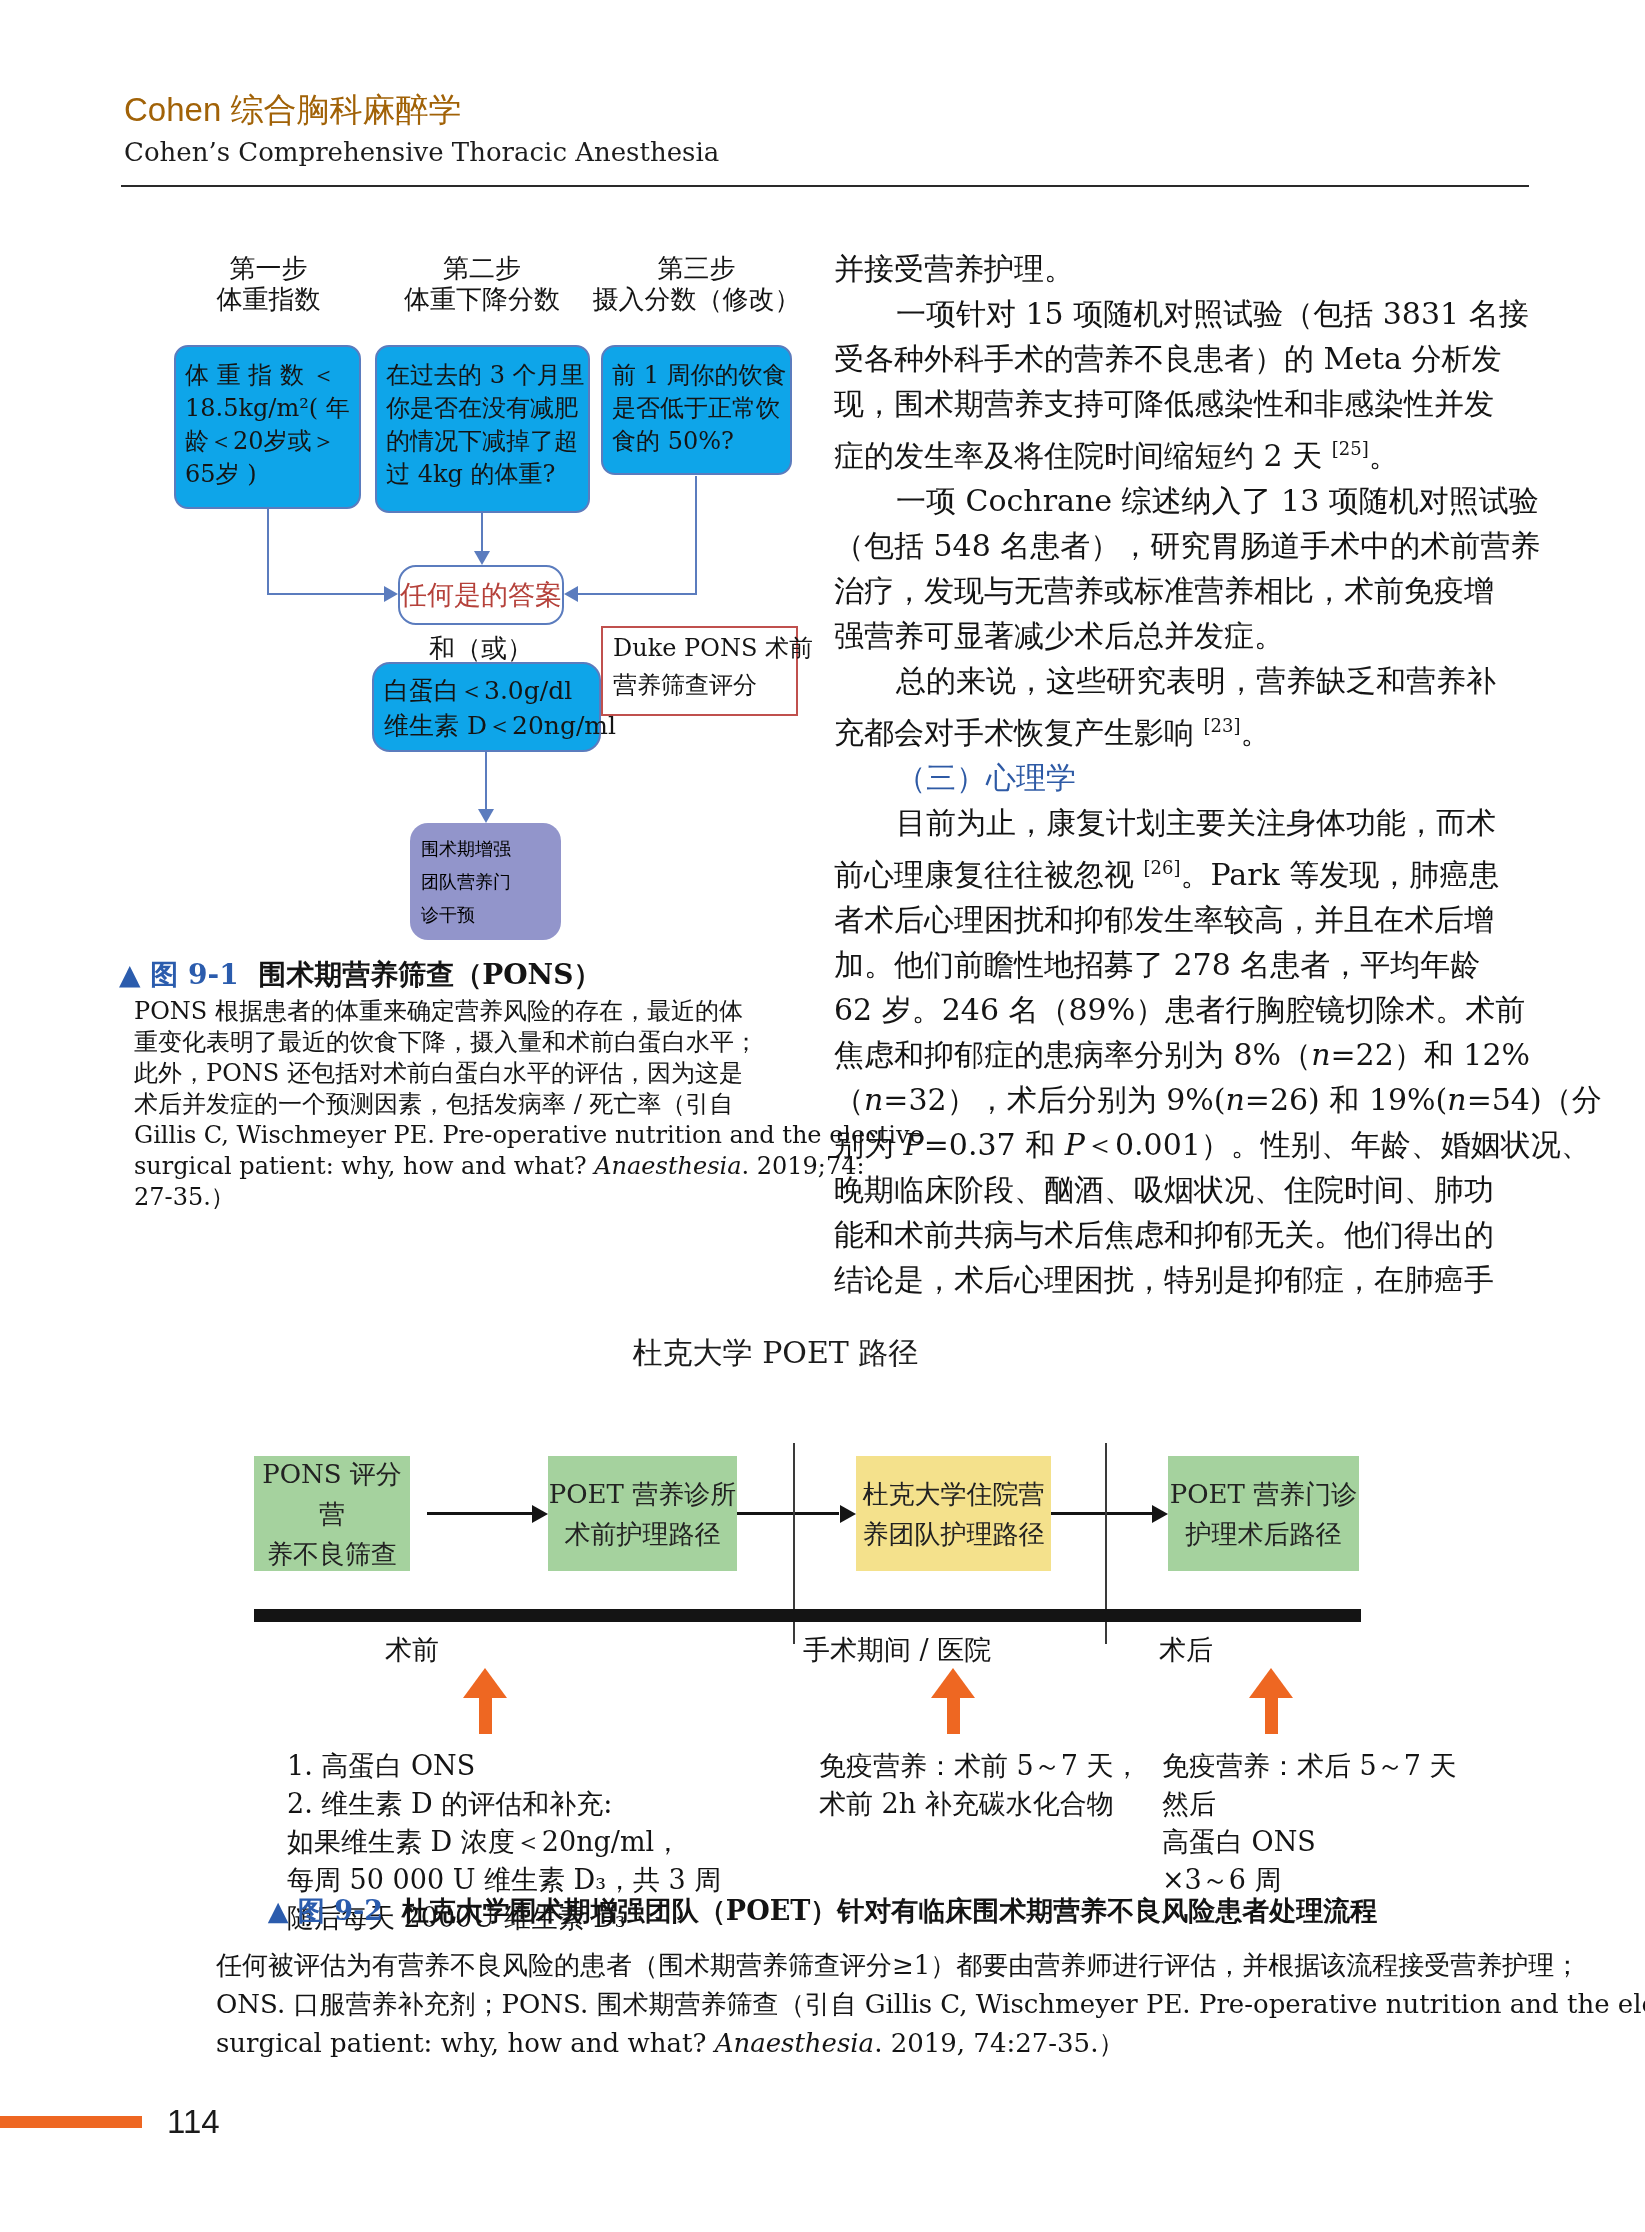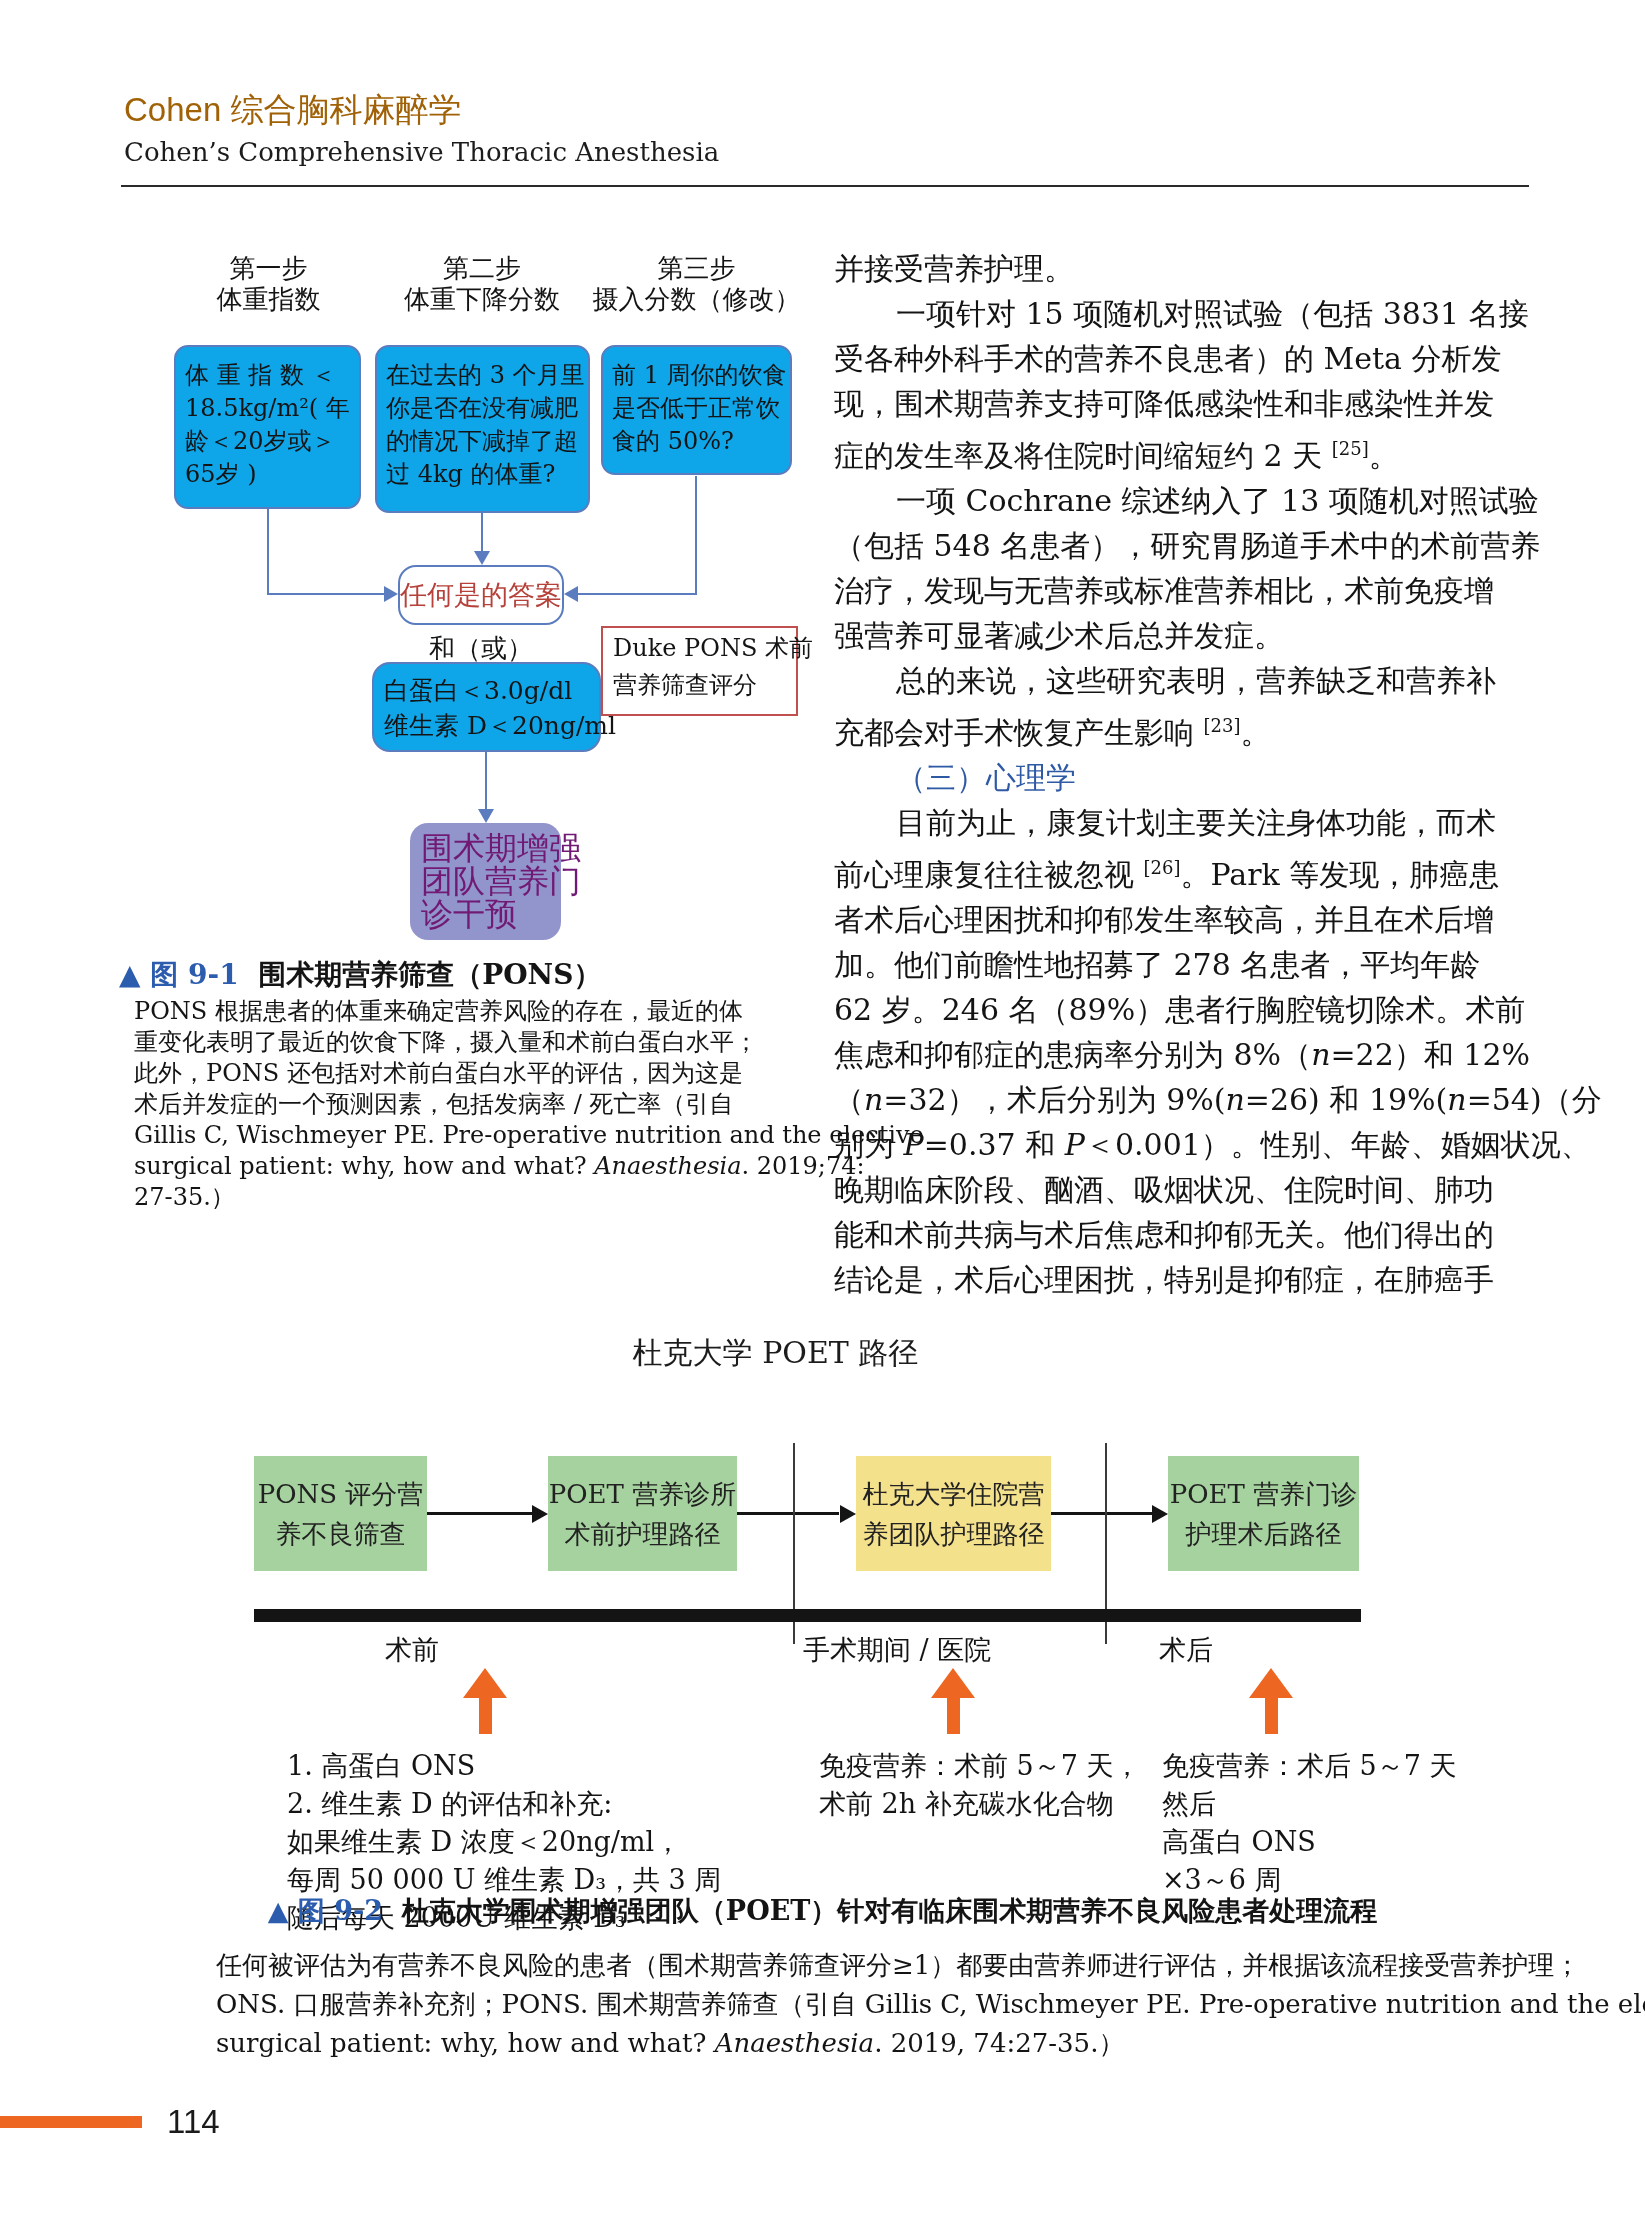--- a/index.html
+++ b/index.html
@@ -22,21 +22,21 @@
   .bx-line{white-space:nowrap;}
   .anyyes{left:398px;top:565px;width:166px;height:60px;border:2px solid #5b7cbe;border-radius:18px;
           box-sizing:border-box;display:flex;align-items:center;justify-content:center;
           color:#b5413a;font-size:27px;}
   .andor{left:398px;top:631px;width:166px;text-align:center;font-size:26px;}
   .albumin{left:372px;top:662px;width:229px;height:90px;border-radius:18px;font-size:25px;
            line-height:35px;padding:9px 10px;}
   .duke{left:601px;top:626px;width:197px;height:90px;border:2px solid #c0504d;background:#fff;
         font-size:24px;line-height:37px;padding:2px 10px;box-sizing:border-box;}
   .purple{left:410px;top:823px;width:151px;height:117px;background:#9295cb;border-radius:18px;
-          color:#701a75;font-size:32px;line-height:33px;padding:9px 11px;box-sizing:border-box;}
+          color:#000000;font-size:18px;line-height:33px;padding:9px 11px;box-sizing:border-box;}
   .bline{background:#5b7cbe;}
   .ah-rt{width:0;height:0;border-top:8px solid transparent;border-bottom:8px solid transparent;
          border-left:14px solid #5b7cbe;}
   .ah-lt{width:0;height:0;border-top:8px solid transparent;border-bottom:8px solid transparent;
          border-right:14px solid #5b7cbe;}
   .ah-dn{width:0;height:0;border-left:8px solid transparent;border-right:8px solid transparent;
          border-top:14px solid #5b7cbe;}
 
   
   .cap1{left:119px;top:956px;width:677px;font-size:28px;font-weight:bold;}
@@ -183,21 +183,21 @@
       <div class="rline">焦虑和抑郁症的患病率分别为 8%（<i>n</i>=22）和 12%</div>
       <div class="rline">（<i>n</i>=32），术后分别为 9%(<i>n</i>=26) 和 19%(<i>n</i>=54)（分</div>
       <div class="rline">别为 <i>P</i>=0.37 和 <i>P</i>＜0.001）。性别、年龄、婚姻状况、</div>
       <div class="rline">晚期临床阶段、酗酒、吸烟状况、住院时间、肺功</div>
       <div class="rline">能和术前共病与术后焦虑和抑郁无关。他们得出的</div>
       <div class="rline">结论是，术后心理困扰，特别是抑郁症，在肺癌手</div>
   </div>
 
   <div class="abs poet-title">杜克大学 POET 路径</div>
 
-  <div class="abs pbox green" style="left:254px;width:173px;">
+  <div class="abs pbox green" style="left:254px;width:156px;">
     <div>PONS 评分营</div>
     <div>养不良筛查</div>
   </div>
   <div class="abs pbox green" style="left:548px;width:189px;">
     <div>POET 营养诊所</div>
     <div>术前护理路径</div>
   </div>
   <div class="abs pbox yellow" style="left:856px;width:195px;">
     <div>杜克大学住院营</div>
     <div>养团队护理路径</div>

